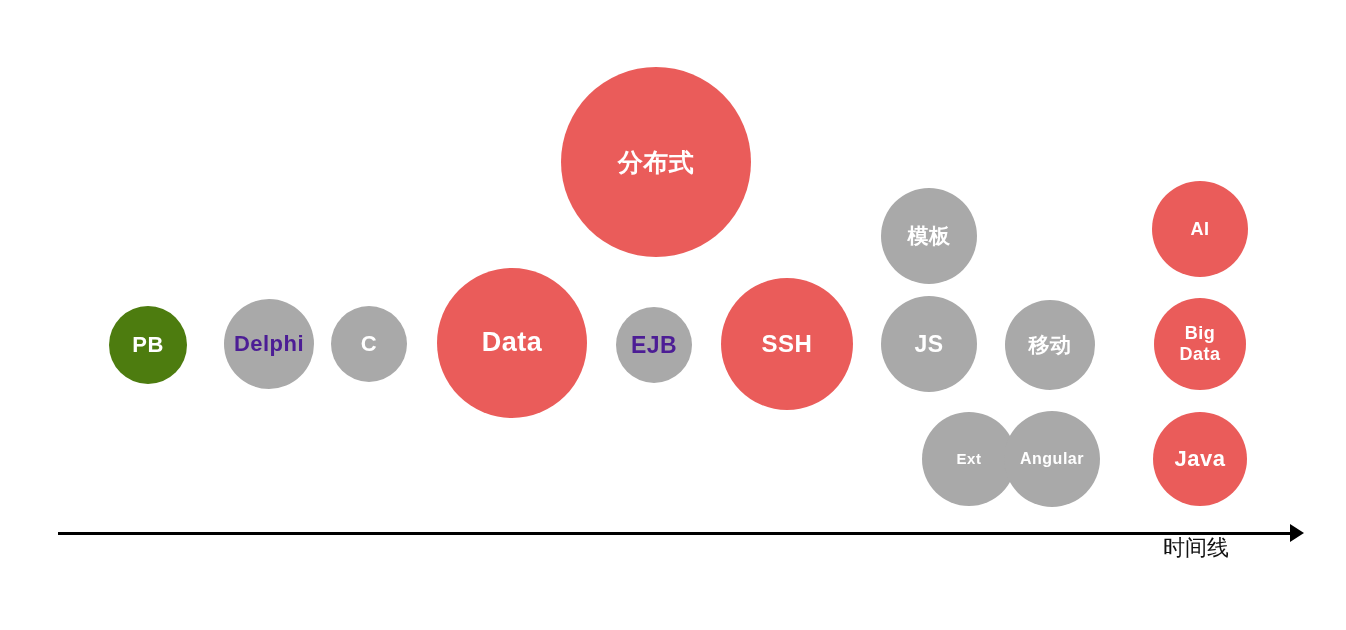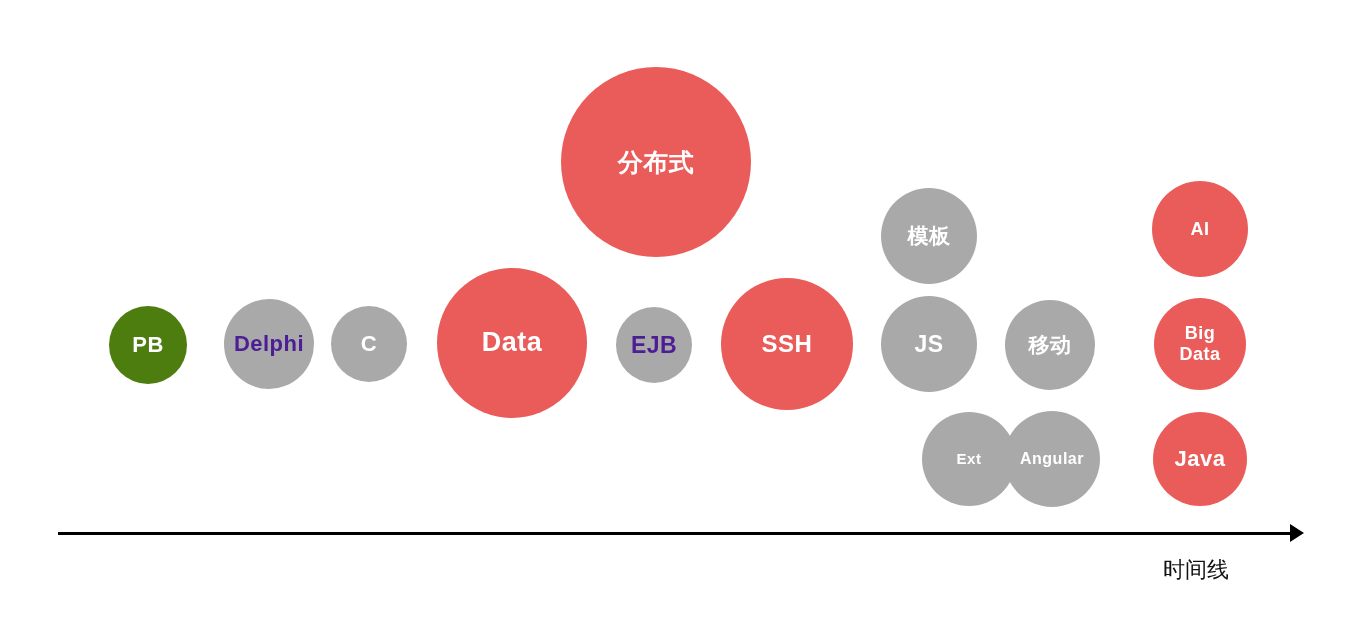--- a/index.html
+++ b/index.html
@@ -63,14 +63,14 @@
       <div class="bubble" style="left: 922px; top: 412px; width: 94px; height: 94px; background: rgb(169, 169, 169); font-size: 15px; color: rgb(255, 255, 255);"><span>Ext</span></div>
       <div class="bubble" style="left: 1005px; top: 300px; width: 90px; height: 90px; background: rgb(169, 169, 169); font-size: 21px; color: rgb(255, 255, 255); align-items: center;"><span>移动</span></div>
       <div class="bubble" style="left: 1004px; top: 411px; width: 96px; height: 96px; background: rgb(169, 169, 169); font-size: 16px; color: rgb(255, 255, 255);"><span>Angular</span></div>
       <div class="bubble" style="left: 1152px; top: 181px; width: 96px; height: 96px; background: rgb(234, 92, 90); font-size: 18px; color: rgb(255, 255, 255);"><span>AI</span></div>
       <div class="bubble" style="left: 1154px; top: 298px; width: 92px; height: 92px; background: rgb(234, 92, 90); font-size: 18px; color: rgb(255, 255, 255);"><span>Big
 Data</span></div>
       <div class="bubble" style="left: 1153px; top: 412px; width: 94px; height: 94px; background: rgb(234, 92, 90); font-size: 22px; color: rgb(255, 255, 255);"><span>Java</span></div>
     </div>
   <div class="arrow-line" id="arrow-line" style="left: 58px; top: 532px; width: 1232px; background: rgb(0, 0, 0);"></div>
   <div class="arrow-head" id="arrow-head" style="left: 1290px; top: 524px; border-left: 14px solid rgb(0, 0, 0);"></div>
-  <div class="timeline-label" id="timeline-label" style="left: 1163px; top: 555px; color: rgb(17, 17, 17);">时间线</div>
+  <div class="timeline-label" id="timeline-label" style="left: 1163px; top: 533px; color: rgb(17, 17, 17);">时间线</div>
 </div>
 
 </body></html>

